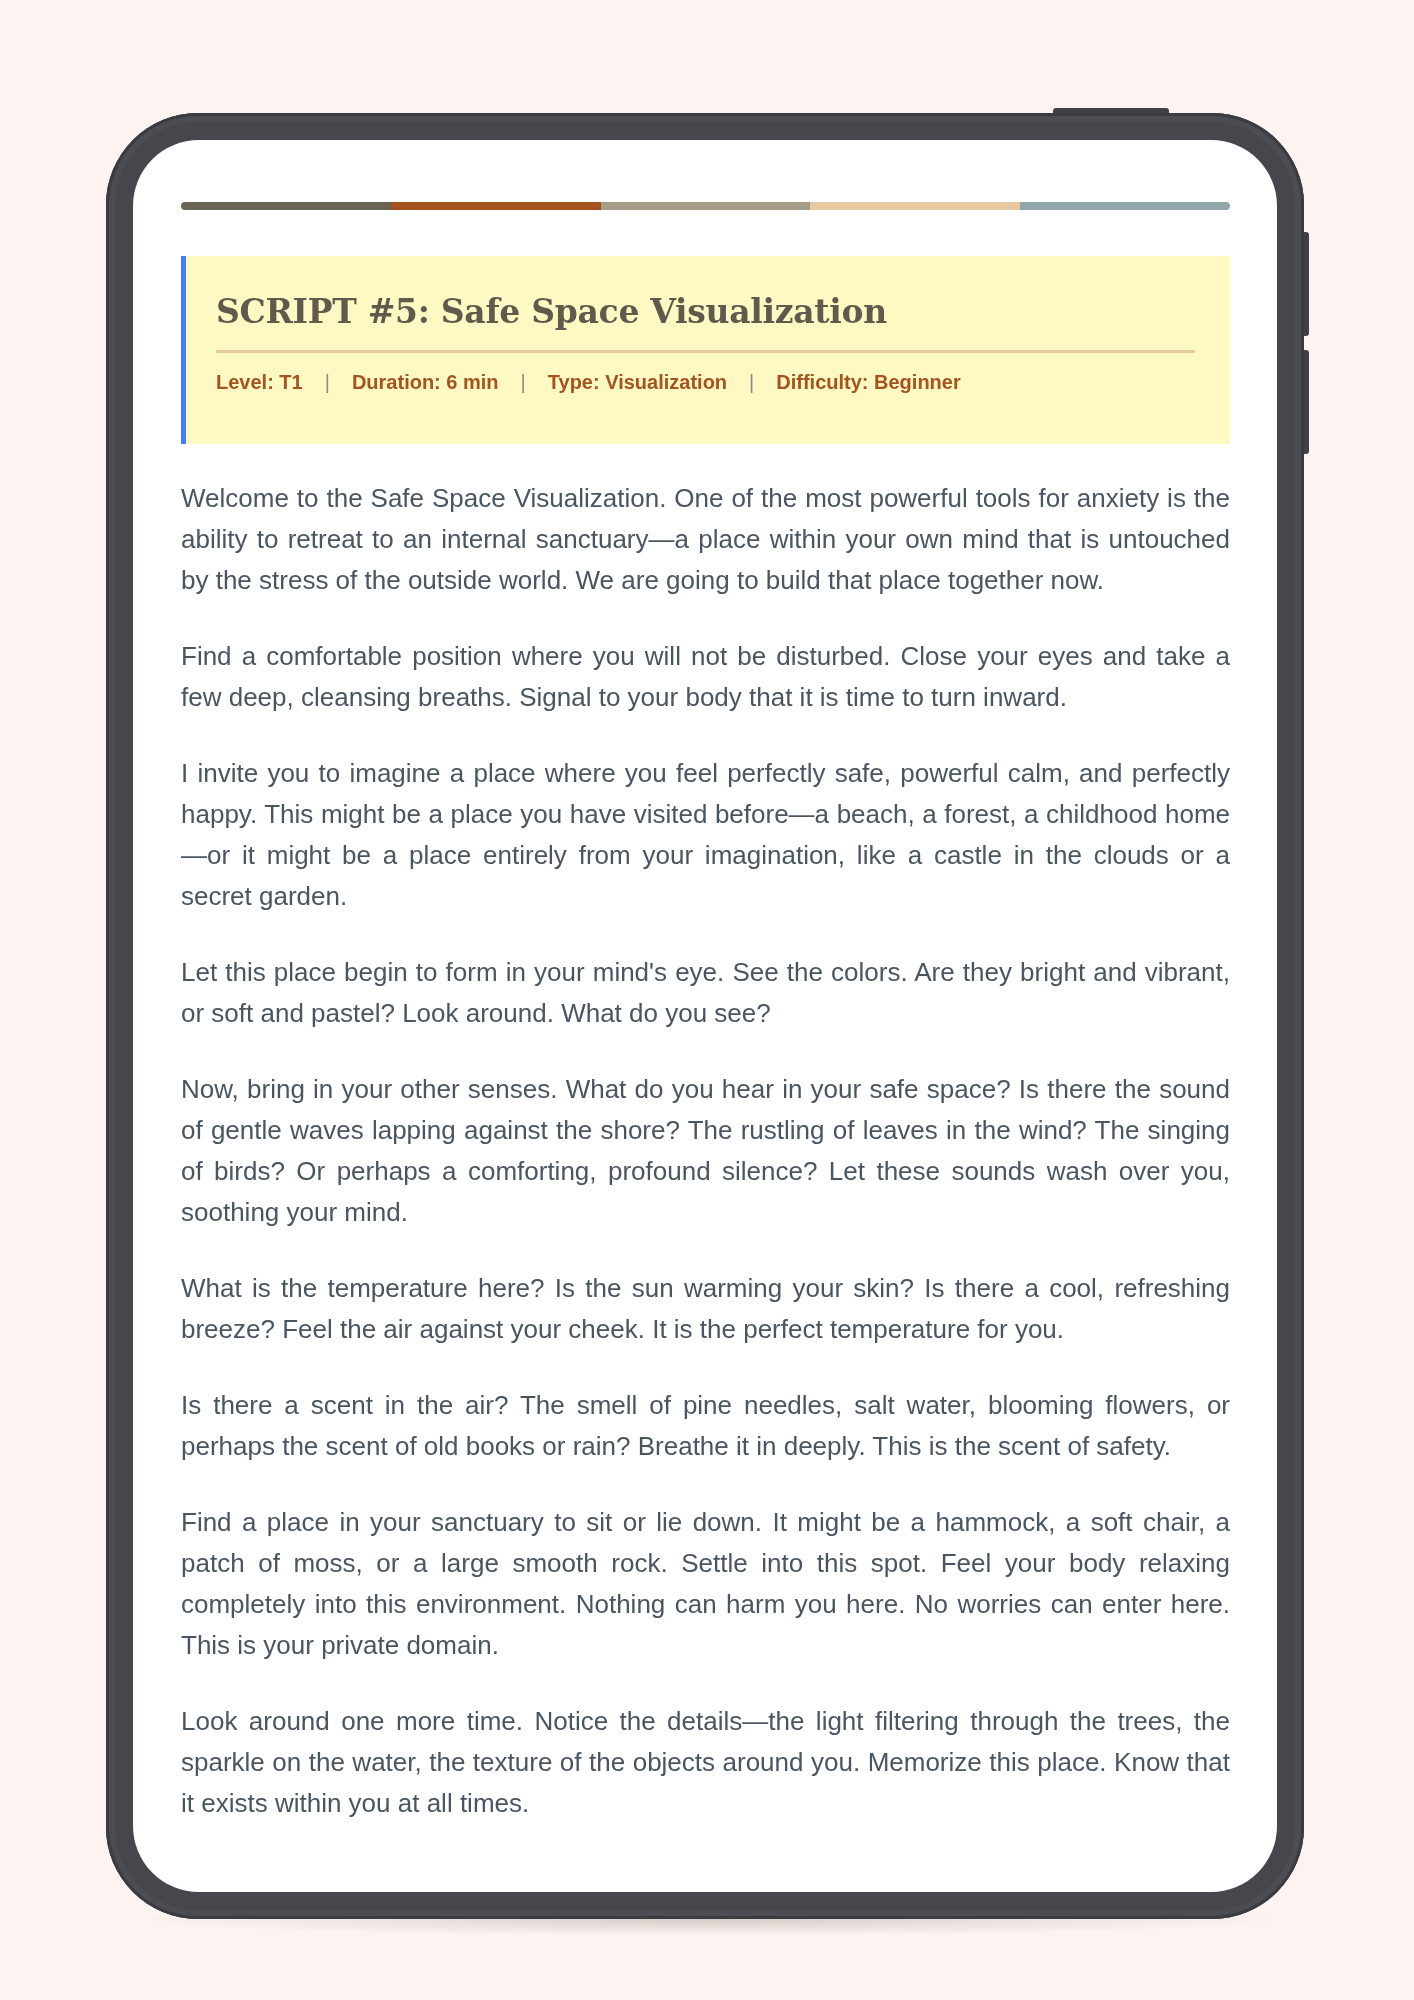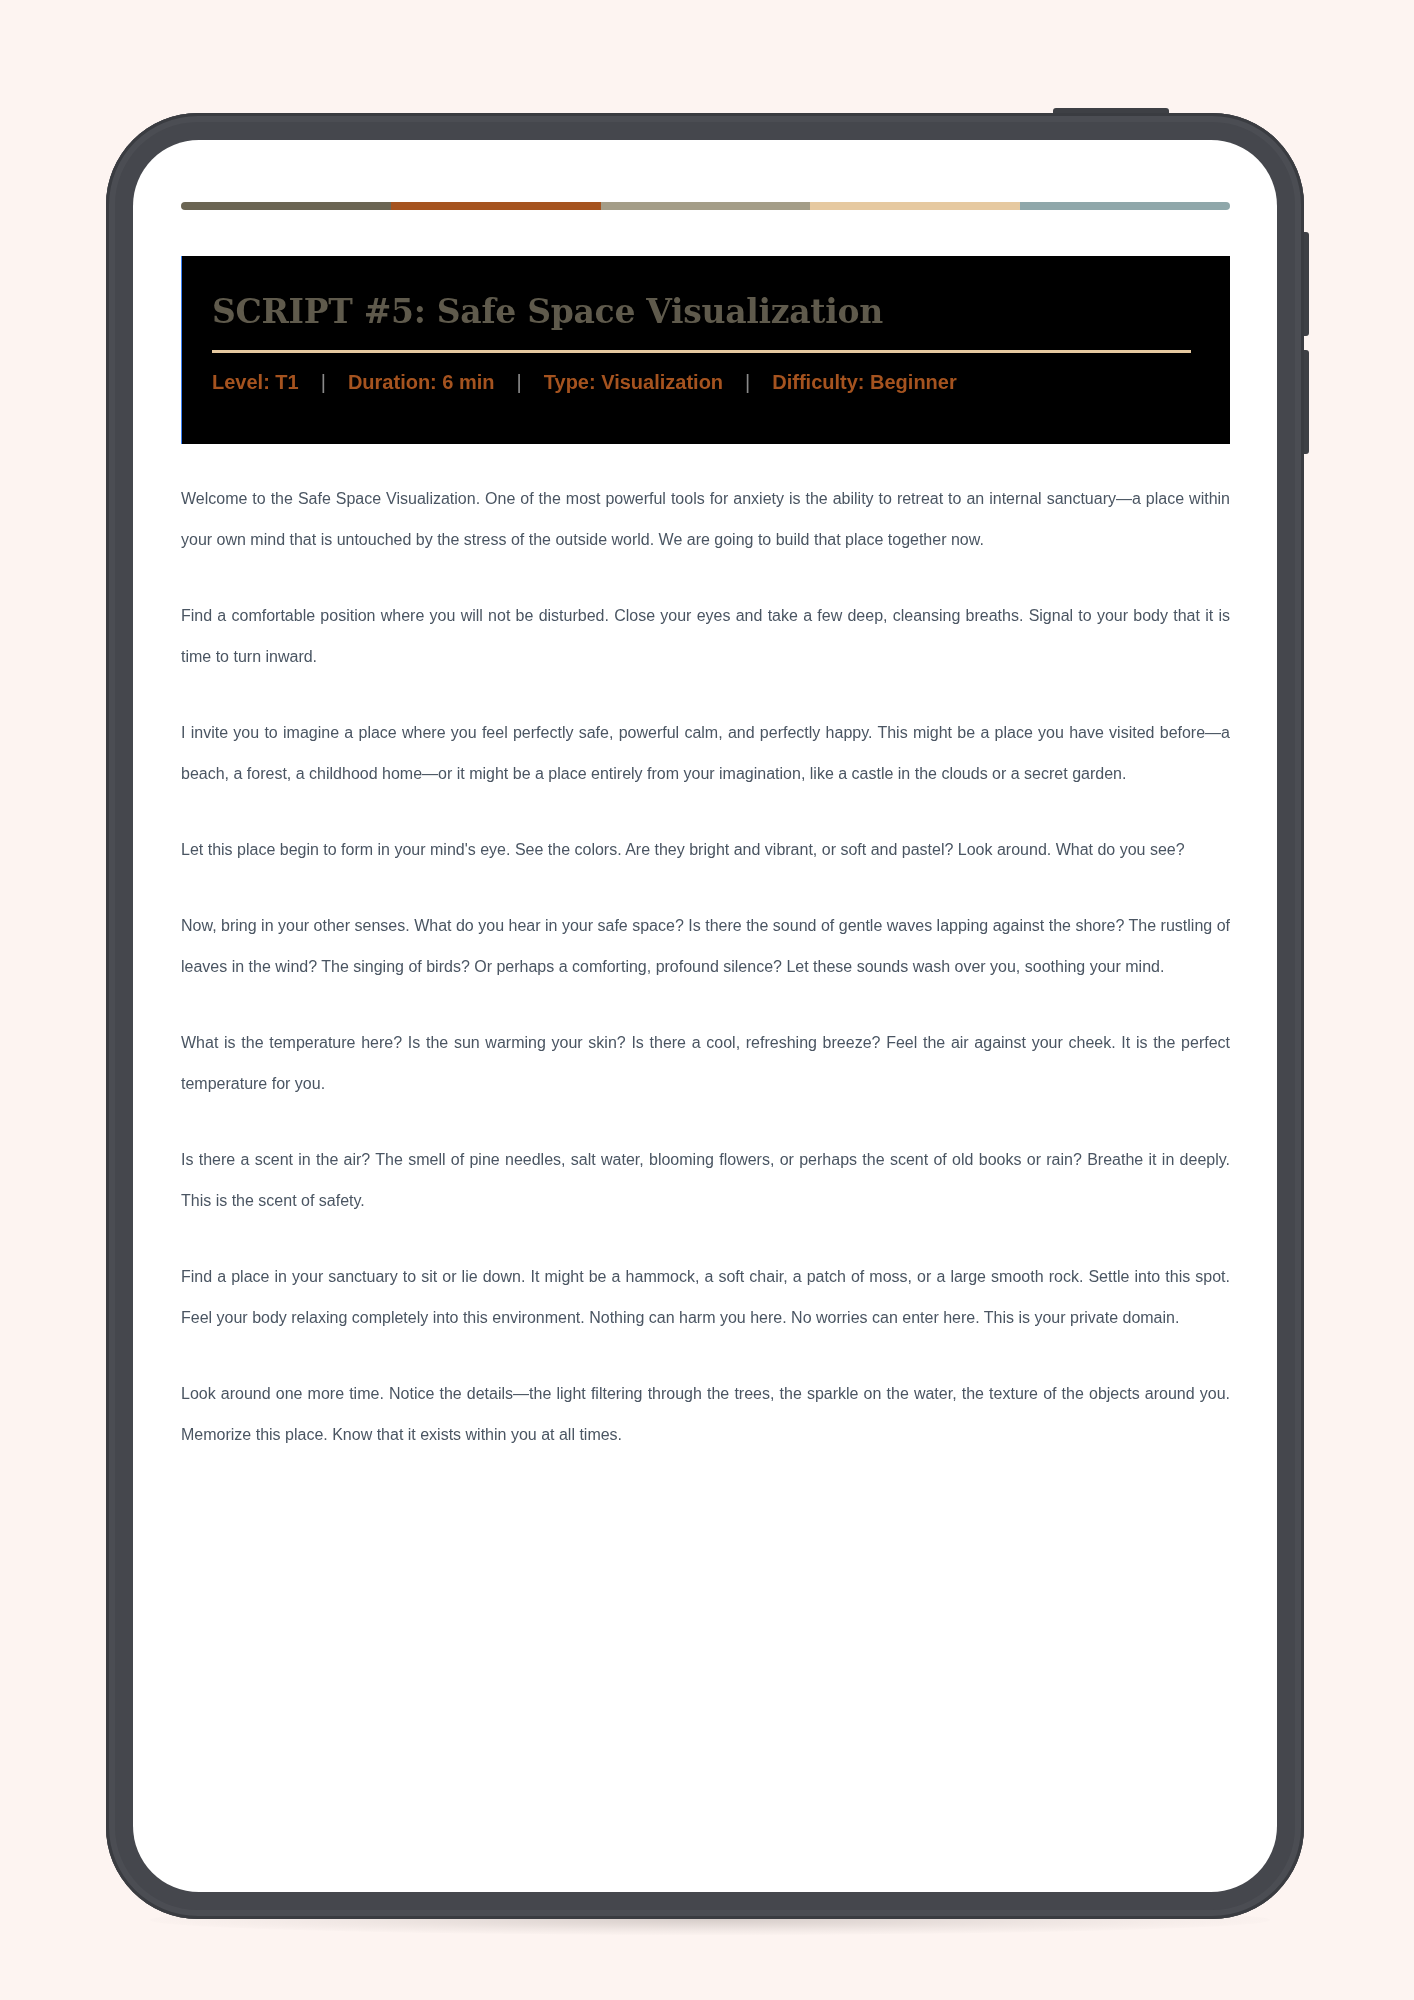--- a/index.html
+++ b/index.html
@@ -73,22 +73,22 @@
       border-radius: 4px;
       overflow: hidden;
       width: 1049px;
     }
     .color-bar .seg {
       flex: 1;
       height: 100%;
     }
     .header-card {
       margin-top: 46px;
-      background: #000000;
-      border-left: 1px solid #3b82f6;
+      background: #fef9c3;
+      border-left: 5px solid #3b82f6;
       padding: 34px 30px 34px 30px;
       height: 120px;
       position: relative;
     }
     .script-title {
       font-family: "DejaVu Serif", "Liberation Serif", serif;
       font-weight: bold;
       font-size: 33px;
       color: #5f5a4c;
       margin: 0;
@@ -112,21 +112,21 @@
     .meta-sep {
       color: #8a8a8a;
       font-weight: normal;
       margin: 0 22px;
     }
     .body-text {
       margin-top: 34px;
     }
     .body-text p {
       margin: 0 0 35px 0;
-      font-size: 16px;
+      font-size: 26px;
       line-height: 41px;
       color: #4a5562;
       text-align: justify;
     }
   </style>
 </head>
 <body>
 
 <div class="tablet-shadow"></div>
 <div class="top-button"></div>

